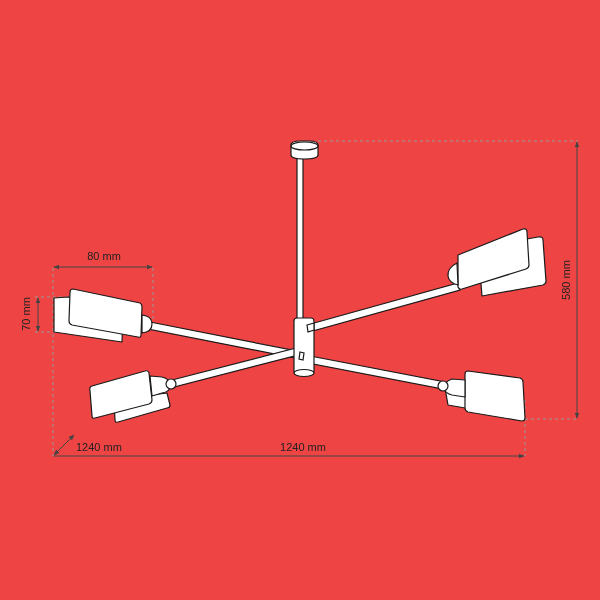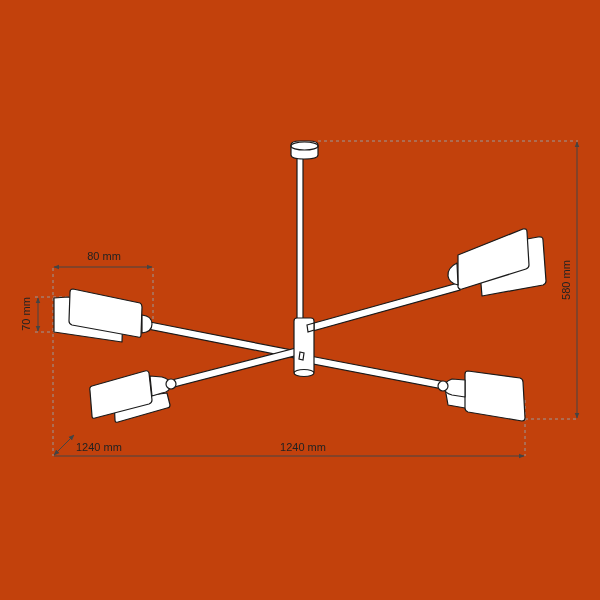--- a/index.html
+++ b/index.html
@@ -1,16 +1,16 @@
 <!DOCTYPE html>
 <html><head>
   <meta charset="utf-8">
   <style>
     html, body { margin: 0; padding: 0; background: #ffffff; }
-    .canvas { position: relative; width: 600px; height: 600px; overflow: hidden; background: #c2410c; }
+    .canvas { position: relative; width: 600px; height: 600px; overflow: hidden; background: #ef4444; }
     svg { position: absolute; left: 0; top: 0; }
     .dim-label { font-family: "Liberation Sans", sans-serif; font-size: 11px; fill: #222222; }
     .lamp { fill: #ffffff; stroke: #1a1a1a; stroke-width: 1.2; stroke-linejoin: round; }
     .rod { fill: #ffffff; stroke: #1a1a1a; stroke-width: 1.2; }
     .dash { fill: none; stroke: #999999; stroke-width: 1; stroke-dasharray: 3 3; }
     .dimline { fill: none; stroke: #444444; stroke-width: 1; }
   </style>
 </head>
 <body>
 

